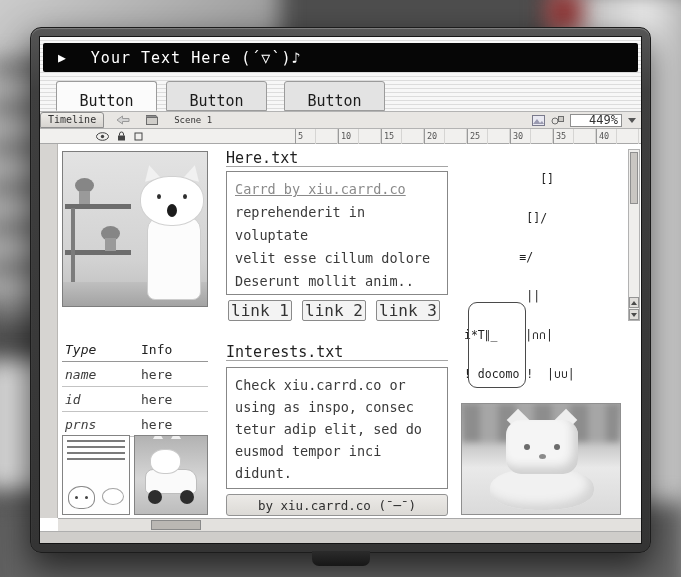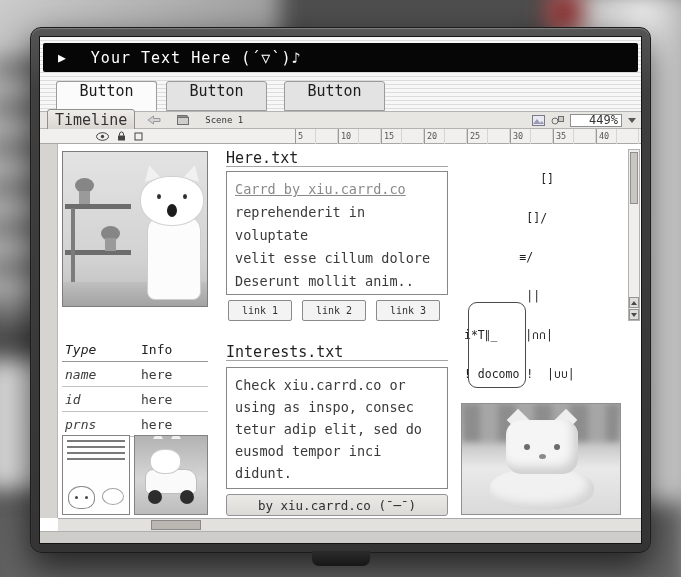--- a/index.html
+++ b/index.html
@@ -30,31 +30,31 @@
 
   
   .titlebar { position:absolute; left:3px; top:6px; width:595px; height:29px; background:#060606;
               border-radius:2px; display:flex; align-items:center; color:#fff; }
   .play { margin-left:15px; font-size:13px; line-height:1; }
   .title { margin-left:25px; font-size:15px; letter-spacing:1px; }
 
   
   .tab { position:absolute; top:44px; height:30px; width:101px; background:#e3e3e3;
          border:1px solid #9b9b9b; border-radius:3px 3px 0 0;
-         display:flex; align-items:flex-start; justify-content:center;
+         display:flex; align-items:flex-end; justify-content:center;
          font-size:15px; color:#1c1c1c; cursor:default; }
   .tab.active { background:#fbfbfb; border-bottom-color:#fbfbfb; }
   .tab.t1 { left:16px; } .tab.t2 { left:126px; } .tab.t3 { left:244px; }
 
   
   .toolbar { position:absolute; left:0; top:74px; width:100%; height:18px; background:#e8e6e3;
              border-top:1px solid #b3b3b3; border-bottom:1px solid #b3b3b3;
              display:flex; align-items:center; font-size:9px; color:#333; }
-  .tl-chip { margin-left:7px; padding:1px 7px 2px; background:linear-gradient(#efede9,#d7d4d0);
-             border:1px solid #8f8f8f; border-radius:3px 3px 0 0; font-size:15px; }
+  .tl-chip { padding:1px 7px 2px; background:linear-gradient(#efede9,#d7d4d0);
+             border:1px solid #8f8f8f; border-radius:3px 3px 0 0; font-size:10px; }
   .back { margin-left:12px; display:flex; align-items:center; }
   .scene { margin-left:16px; display:flex; align-items:center; gap:16px; }
   .tb-right { margin-left:auto; display:flex; align-items:center; gap:6px; margin-right:5px; }
   .zoom-box { width:52px; height:13px; background:#fff; border:1px solid #8f8f8f; display:flex;
               align-items:center; justify-content:flex-end; padding-right:3px; font-size:12px; }
   .dd-arrow { width:0; height:0; border-left:4px solid transparent; border-right:4px solid transparent; border-top:5px solid #555; }
 
   
   .ruler { position:absolute; left:0; top:92px; width:100%; height:15px; background:#f1f0ee;
            border-bottom:1px solid #a8a8a8; display:flex; align-items:center; }
@@ -109,21 +109,21 @@
   .mid-h { position:absolute; left:186px; width:222px; height:18px; font-size:15px; color:#1f1f1f;
            border-bottom:1px solid #a5a5a5; }
   .notes-h { top:5px; } .interests-h { top:199px; }
   .txtbox { position:absolute; left:186px; width:222px; border:1px solid #878787; background:#fff;
             font-size:13.5px; color:#3a3a3a; padding:6px 8px; line-height:23px; }
   .notes-box { top:27px; height:124px; }
   .interests-box { top:223px; height:122px; line-height:22px; }
   .txtlink { color:#8a8a8a; text-decoration:underline; cursor:pointer; }
   .linkrow { position:absolute; left:188px; top:156px; width:222px; display:flex; gap:10px; }
   .linkbtn { width:64px; height:21px; background:#f3f3f3; border:1px solid #8a8a8a; border-radius:2px;
-             font-size:10px; color:#333; display:flex; align-items:center; justify-content:center; cursor:pointer; }
+             font-size:16px; color:#333; display:flex; align-items:center; justify-content:center; cursor:pointer; }
   .credit-btn { position:absolute; left:186px; top:350px; width:222px; height:22px;
                 background:linear-gradient(#eceae7,#dcdad6); border:1px solid #939393; border-radius:3px;
                 font-size:12.5px; color:#2e2e2e; display:flex; align-items:center; justify-content:center; cursor:pointer; }
 
   
   .ascii { position:absolute; left:424px; top:3px; width:162px; font-size:11.5px; line-height:13px;
            color:#1e1e1e; white-space:pre; }
   .phone-box { position:absolute; left:428px; top:158px; width:58px; height:86px;
                border:1.5px solid #4a4a4a; border-radius:9px; }
   .vscroll { position:absolute; left:588px; top:5px; width:12px; height:172px; background:#efeeec; border:1px solid #b2b2b2; }

